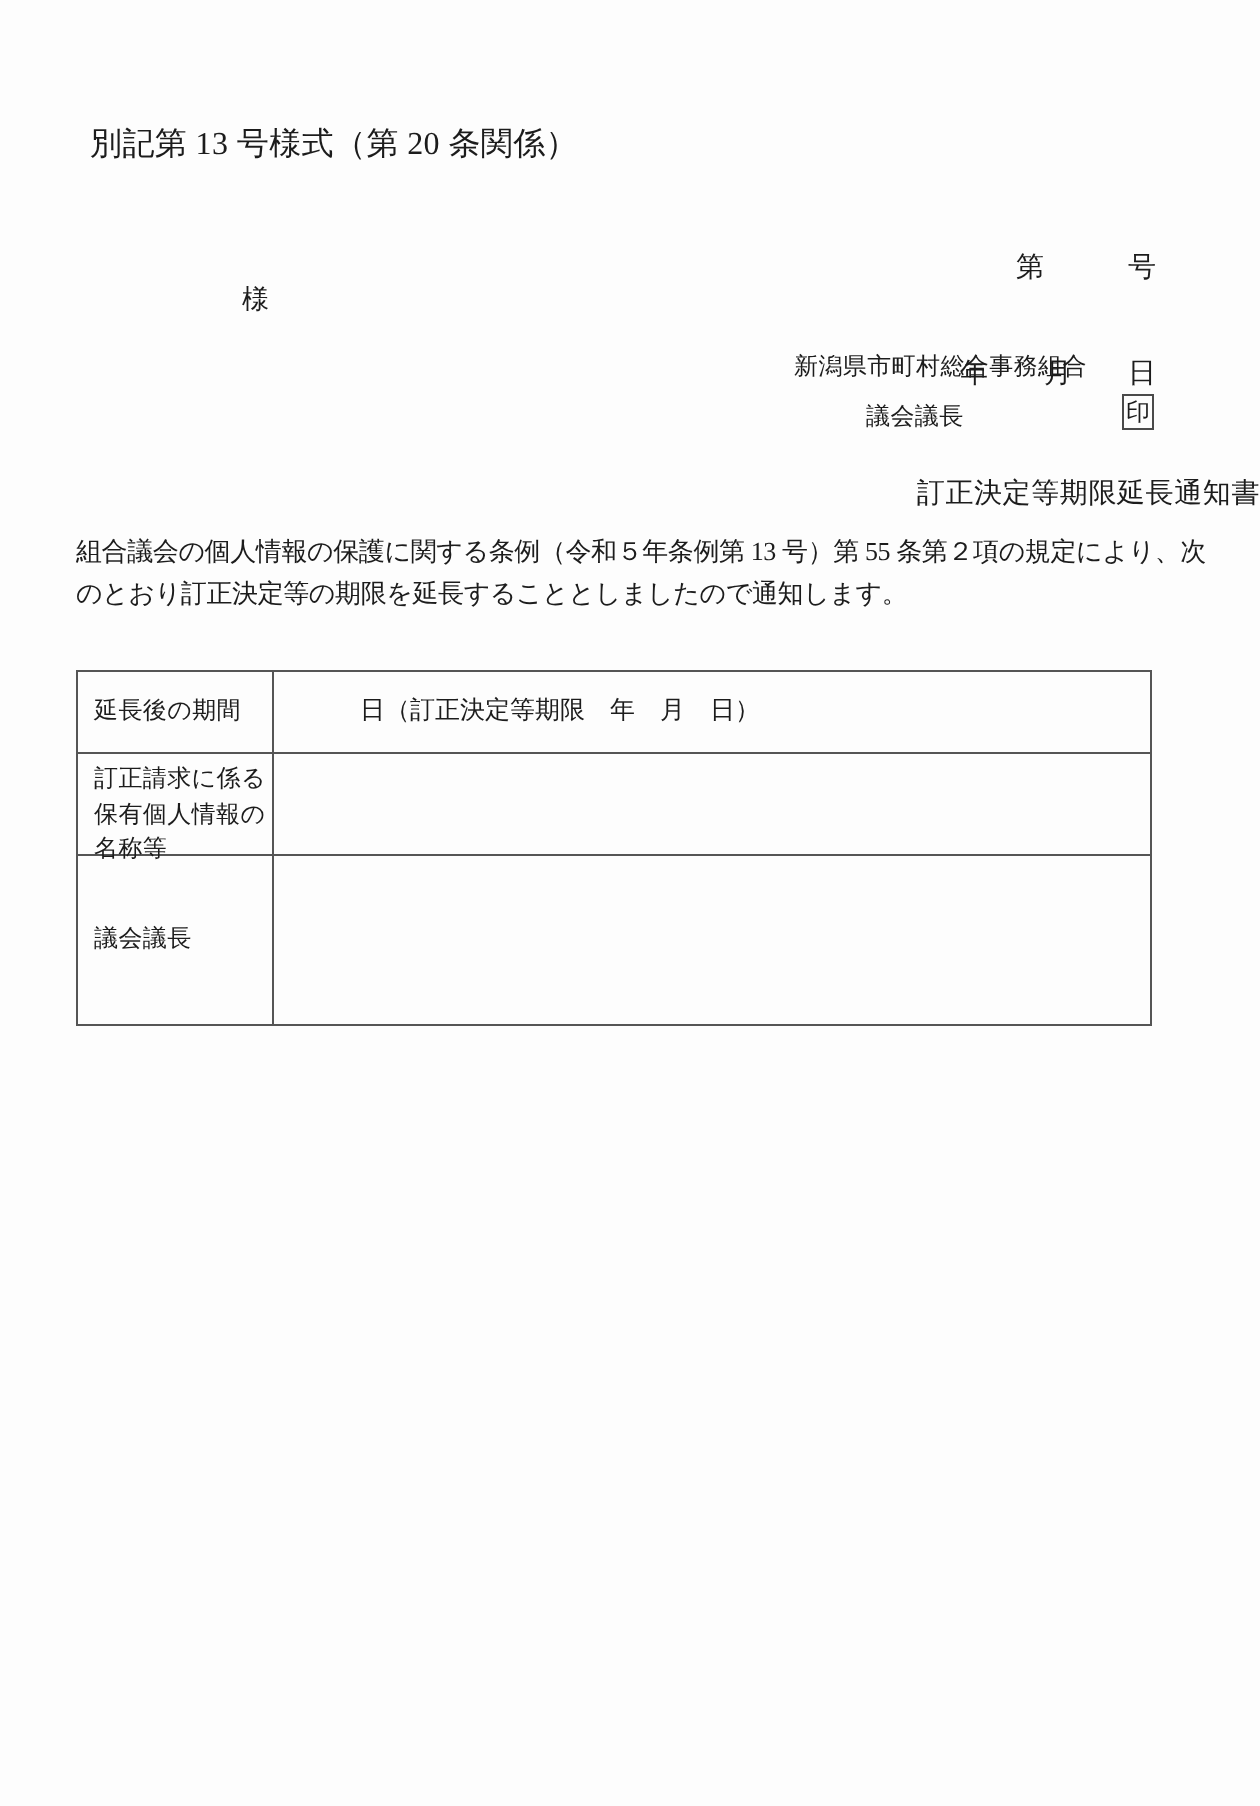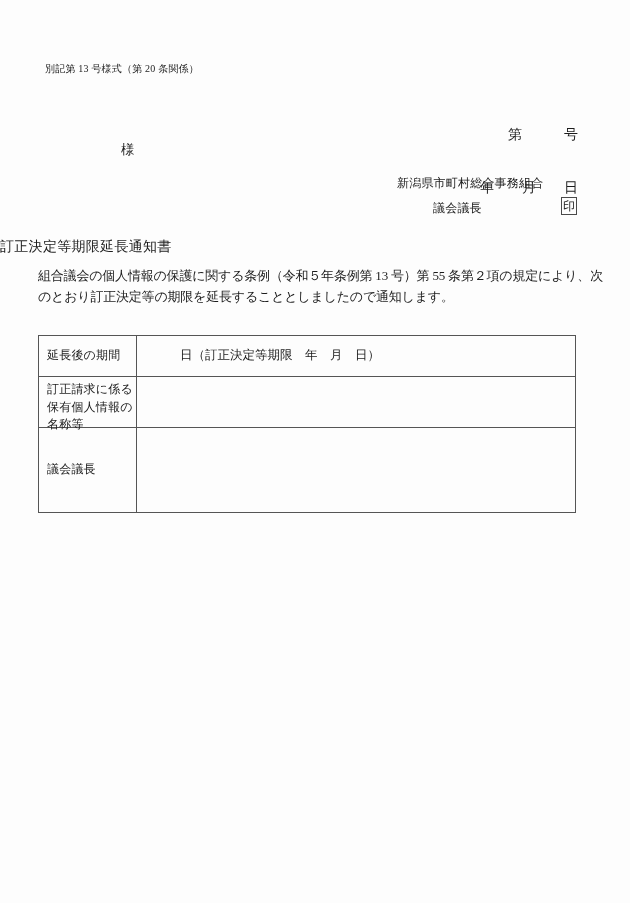--- a/index.html
+++ b/index.html
@@ -11,21 +11,21 @@
     margin: 0 auto;
     background: #fdfdfd;
     color: #1c1c1c;
     font-family: "Liberation Serif", "DejaVu Serif", serif;
     overflow: hidden;
   }
   .form-ref {
     position: absolute;
     left: 45px;
     top: 62px;
-    font-size: 10px;
+    font-size: 16px;
     letter-spacing: 0.2px;
     white-space: pre;
   }
   .number-block {
     position: absolute;
     right: 52px;
     top: 91px;
     text-align: right;
     font-size: 14px;
     line-height: 17.5px;
@@ -60,21 +60,21 @@
     border: 1px solid #4a4a4a;
     font-size: 12px;
     line-height: 16px;
     text-align: center;
   }
   .doc-title {
     position: absolute;
     left: 0;
     right: 0;
     top: 238px;
-    text-align: left;
+    text-align: right;
     font-size: 14px;
     letter-spacing: 0.3px;
   }
   .body-text {
     position: absolute;
     left: 38px;
     top: 266px;
     width: 560px;
     font-size: 13px;
     letter-spacing: -0.2px;

